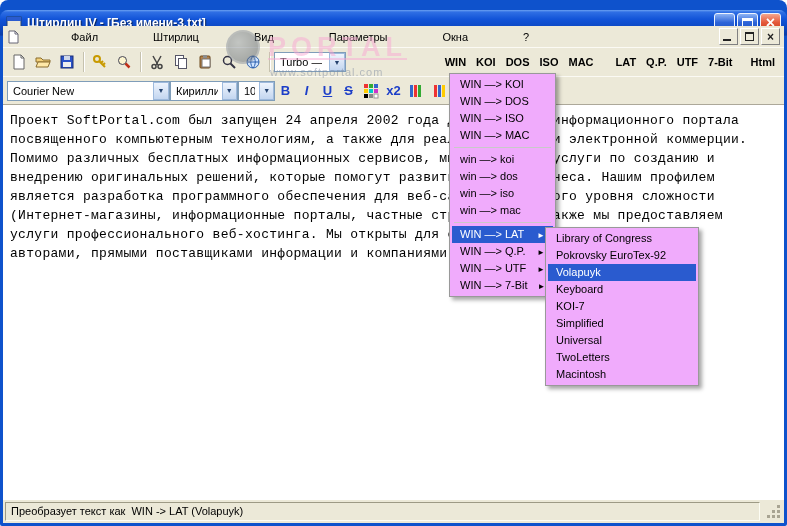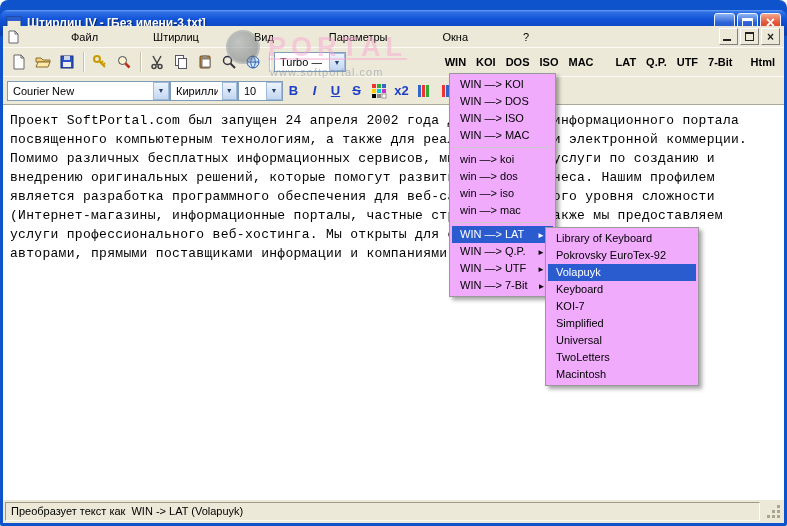--- a/index.html
+++ b/index.html
@@ -51,21 +51,21 @@
     background:linear-gradient(180deg,#eef4fd,#c3d6f0);display:flex;align-items:center;justify-content:center;}
   .combo-arrow::after{content:"▼";font-size:7px;color:#24426e;}
   .turbo{width:72px;}
   .enc-wrap{margin-left:auto;display:flex;align-items:center;}
   .enc-btn{padding:4px 5px;font-weight:bold;flex:0 0 auto;border-radius:2px;}
   .gap12{margin-left:12px}.gap8{margin-left:8px}
 
   .fmt-btn{width:21px;height:21px;display:flex;align-items:center;justify-content:center;
            color:#1c3ec8;font-weight:bold;font-size:13px;flex:0 0 auto;border-radius:2px;}
   .fmt-i{font-style:italic}.fmt-u{text-decoration:underline}.fmt-s{text-decoration:line-through}
-  .font-combo{width:163px}.charset-combo{width:68px}.size-combo{width:45px}
+  .font-combo{width:163px}.charset-combo{width:68px}.size-combo{width:37px}
 
   
   .editor{flex:1;background:#fff;padding:6px 7px;overflow:hidden;
           font-family:"Liberation Mono","DejaVu Sans Mono",monospace;font-size:13px;line-height:19px;}
   .editor .line{white-space:pre;letter-spacing:0.3px;}
 
   
   .statusbar{height:23px;display:flex;align-items:center;padding:2px 2px 2px 2px;gap:7px;flex:0 0 auto;box-sizing:border-box;}
   .status-field{flex:1;height:17px;line-height:16px;padding:0 5px;white-space:pre;overflow:hidden;
     border:1px solid;border-color:#9d9a85 #fdfdf4 #fdfdf4 #9d9a85;}
@@ -340,21 +340,21 @@
         <span class="submenu-arrow-glyph"></span>
       </div>
     <div class="popup-item">
         <span>WIN —&gt; 7-Bit</span>
         <span class="submenu-arrow-glyph"></span>
       </div>
   </div>
 
   <div class="popup popup-sub">
     <div class="popup-item">
-        <span>Library of Keyboard</span>
+        <span>Library of Congress</span>
       </div>
     <div class="popup-item">
         <span>Pokrovsky EuroTex-92</span>
       </div>
     <div class="popup-item hl">
         <span>Volapuyk</span>
       </div>
     <div class="popup-item">
         <span>Keyboard</span>
       </div>

